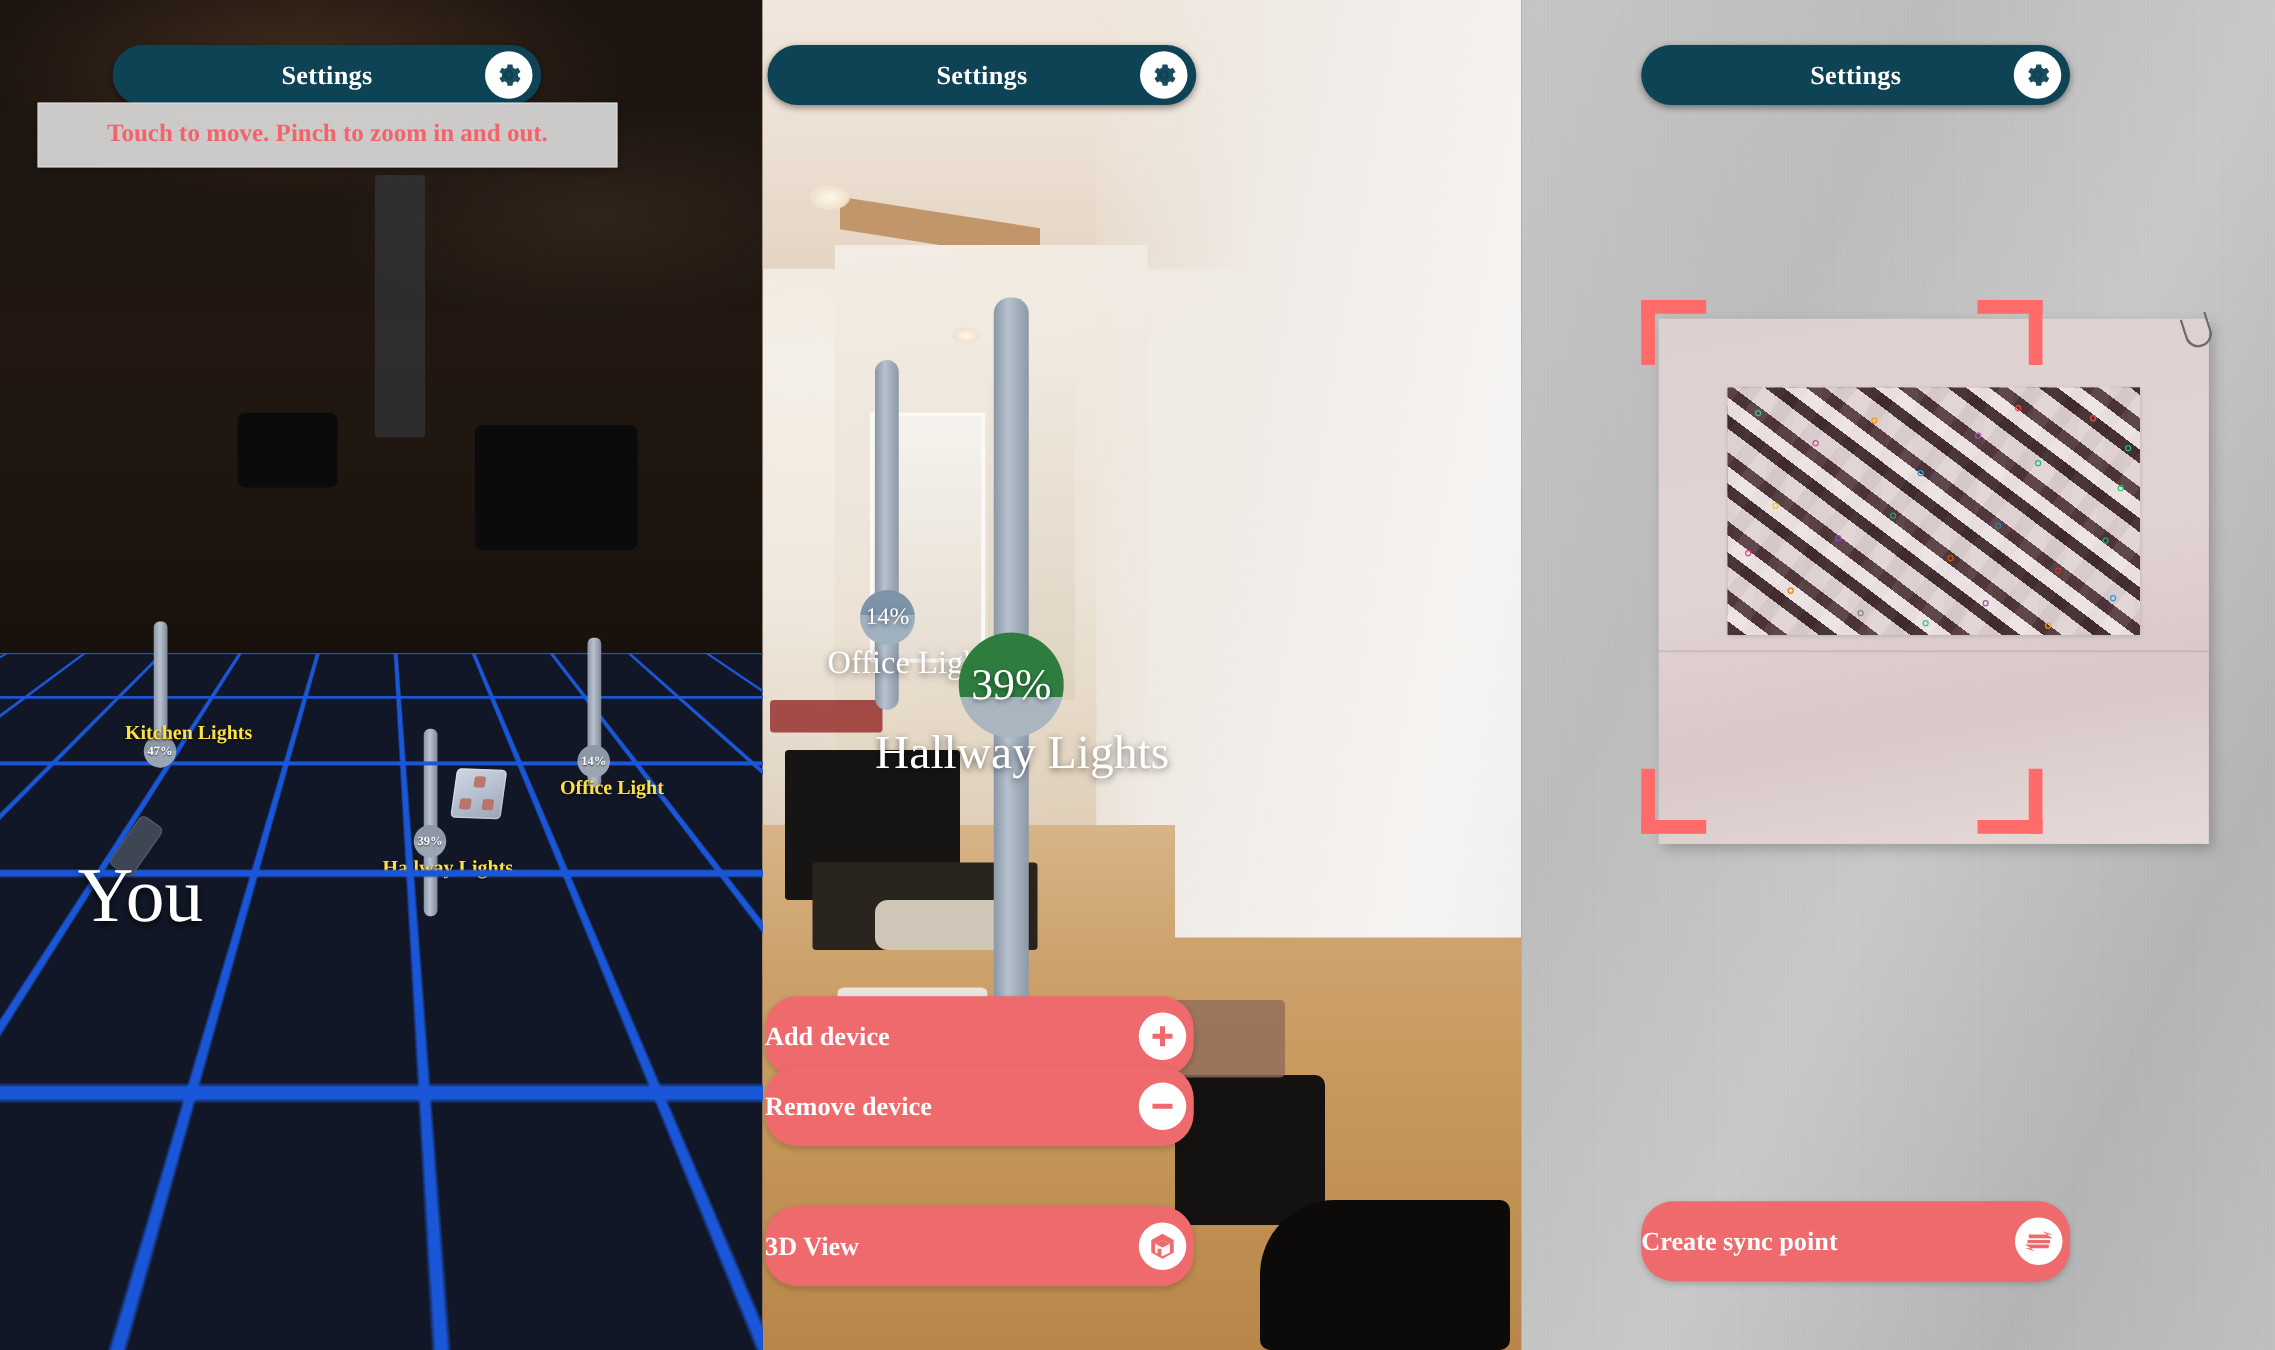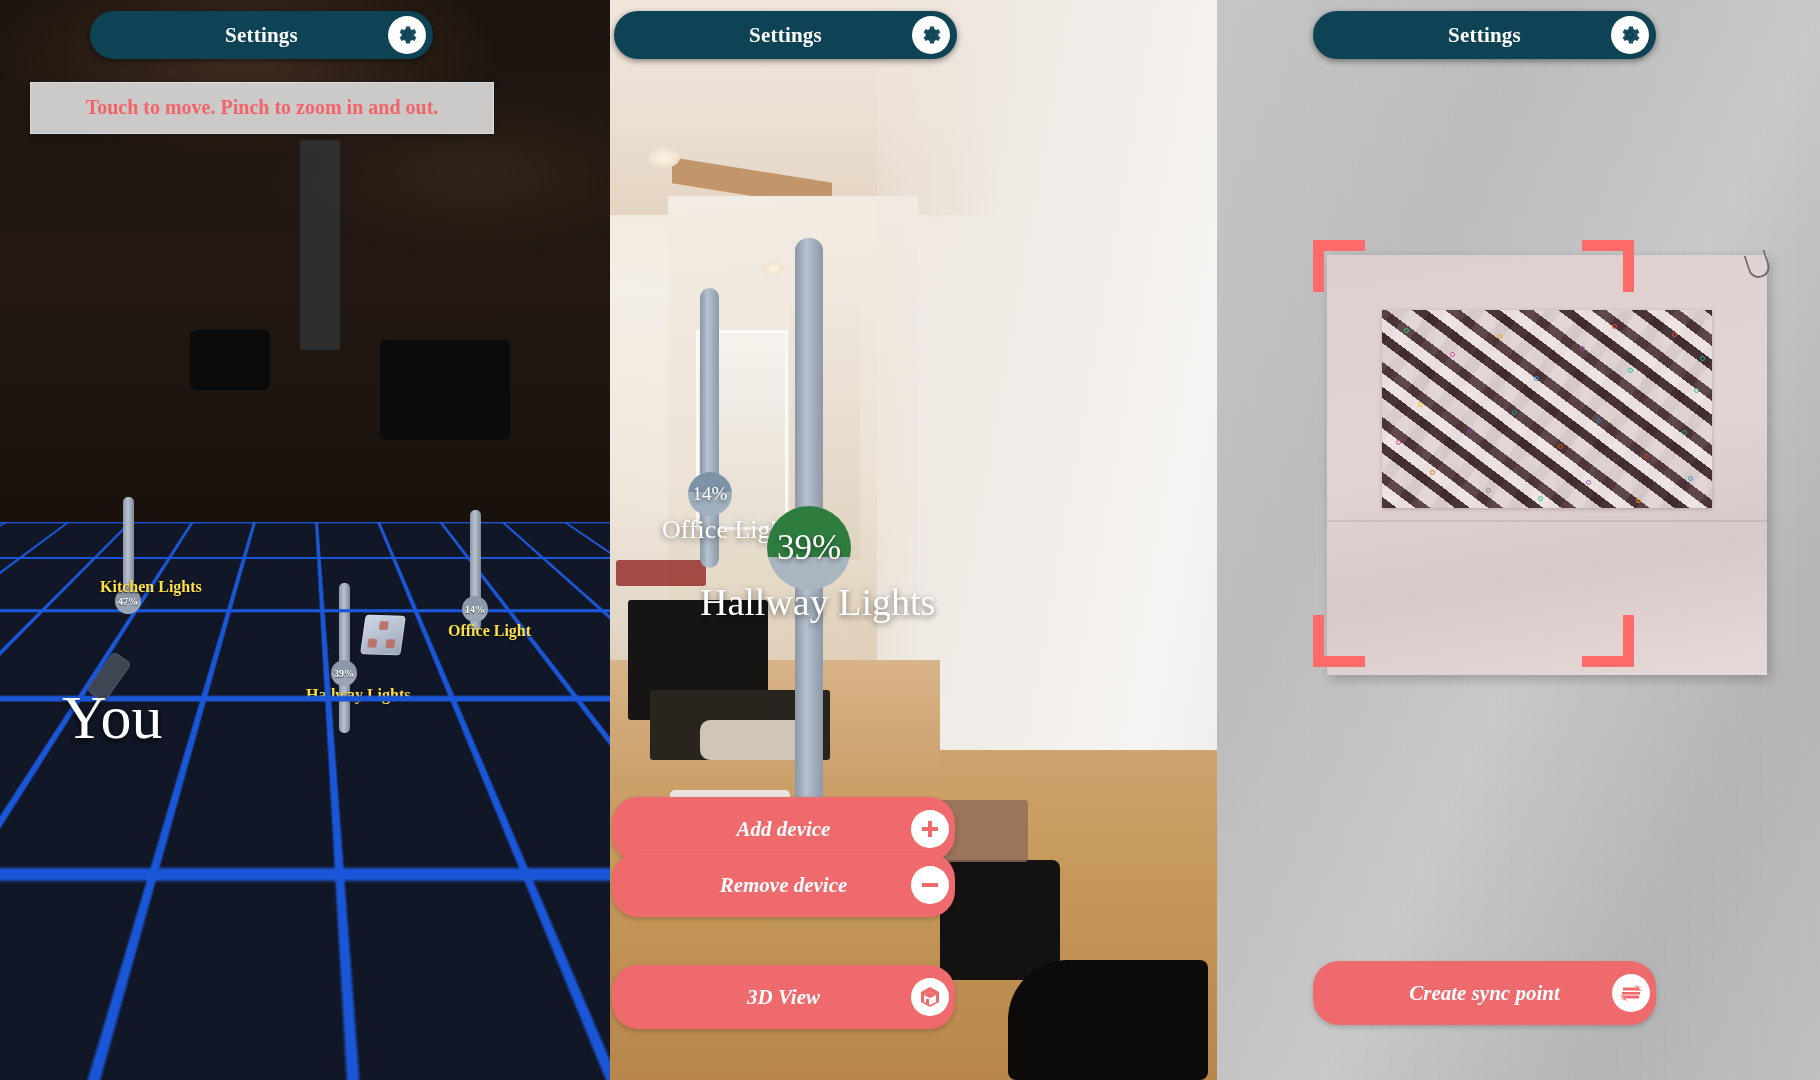--- a/index.html
+++ b/index.html
@@ -8,21 +8,21 @@
 
   .stage { position:relative; width:1820px; height:1080px; display:flex; }
 
   .panel { position:relative; height:1080px; overflow:hidden; }
   .panel-left   { width:610px; }
   .panel-mid    { width:607px; }
   .panel-right  { width:603px; }
 
   
   .settings-bar{
-    position:absolute; top:11px; height:48px;
+    position:absolute; top:36px; height:48px;
     background:#0d4354; border-radius:26px;
     display:flex; align-items:center; justify-content:center;
     box-shadow:0 2px 6px rgba(0,0,0,.45);
     z-index:40;
   }
   .settings-bar .slabel{
     color:#fff; font-weight:bold; font-size:21px; letter-spacing:.2px;
   }
   .gear-btn{
     position:absolute; right:7px; top:50%; transform:translateY(-50%);
@@ -35,22 +35,22 @@
     position:absolute; z-index:40;
     background:rgba(226,226,226,.88);
     border:1px solid rgba(255,255,255,.35);
     color:#f2636a; font-weight:bold; text-align:center;
     box-shadow:0 2px 5px rgba(0,0,0,.28);
   }
 
   .pill-btn{
     position:absolute; height:64px; border-radius:26px;
     background:#ef6a6d;
-    display:flex; align-items:center; justify-content:center;
-    z-index:40; box-shadow:0 2px 5px rgba(0,0,0,.2);font-style:italic;
+    display:flex; align-items:center; justify-content:flex-start;
+    z-index:40; box-shadow:0 2px 5px rgba(0,0,0,.2);
   }
   .pill-btn .plabel{ color:#fff; font-weight:bold; font-size:21px; }
   .pill-icon{
     position:absolute; right:6px; top:50%; transform:translateY(-50%);
     width:38px; height:38px; border-radius:50%; background:#fff;
     display:flex; align-items:center; justify-content:center;
   }
   .pill-icon svg{ width:24px; height:24px; display:block; }
 
   

